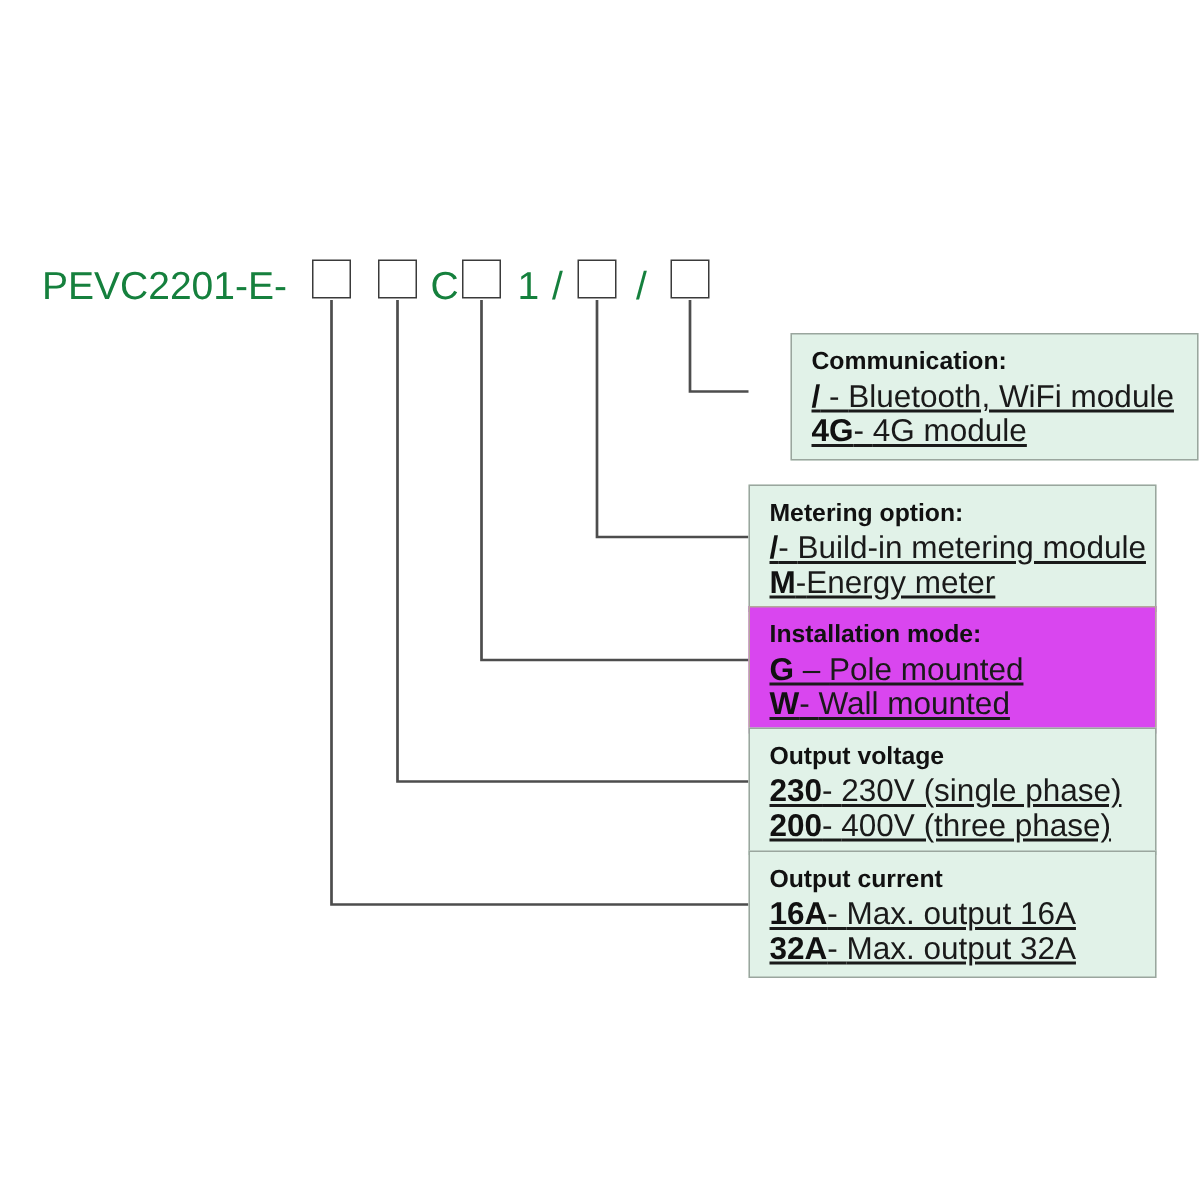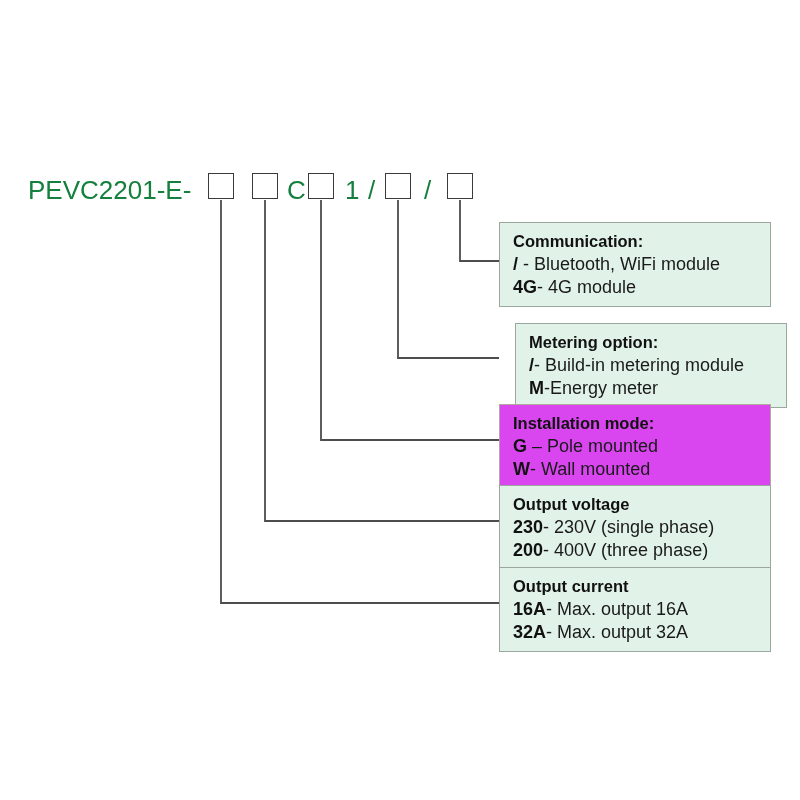--- a/index.html
+++ b/index.html
@@ -66,24 +66,25 @@
     border-color: #b3a89c;
   }
   .callout .c-title {
     font-size: 16.5px;
     font-weight: bold;
     color: #111111;
     line-height: 23px;
     white-space: nowrap;
   }
   .callout .c-row {
-    font-size: 18px;
+    font-size: 21px;
     color: #1a1a1a;
     line-height: 23px;
     white-space: nowrap;
+    text-decoration: underline;
   }
   .callout .c-row b {
     font-weight: bold;
     color: #111111;
   }
 </style>
 </head>
 <body>
 
 <div id="canvas">
@@ -118,31 +119,31 @@
 
     <span class="code-text" style="left:368px; top:0;">/</span>
 
     <span class="code-box" style="left:385px;"></span>
 
     <span class="code-text" style="left:424px; top:0;">/</span>
 
     <span class="code-box" style="left:447px;"></span>
   </div>
 
-  <div class="callout" style="top:222px;">
+  <div class="callout" style="top:222px;margin-left:28px;">
     <div class="c-title">Communication:</div>
     <div class="c-row">
       <b>/</b><span> - </span><span>Bluetooth, WiFi module</span>
     </div>
     <div class="c-row">
       <b>4G</b><span>- </span><span>4G module</span>
     </div>
   </div>
 
-  <div class="callout" style="top:323px;margin-left:16px;">
+  <div class="callout" style="top:323px;">
     <div class="c-title">Metering option:</div>
     <div class="c-row">
       <b>/</b><span>- </span><span>Build-in metering module</span>
     </div>
     <div class="c-row">
       <b>M</b><span>-</span><span>Energy meter</span>
     </div>
   </div>
 
   <div class="callout tan" style="top:404px;">

